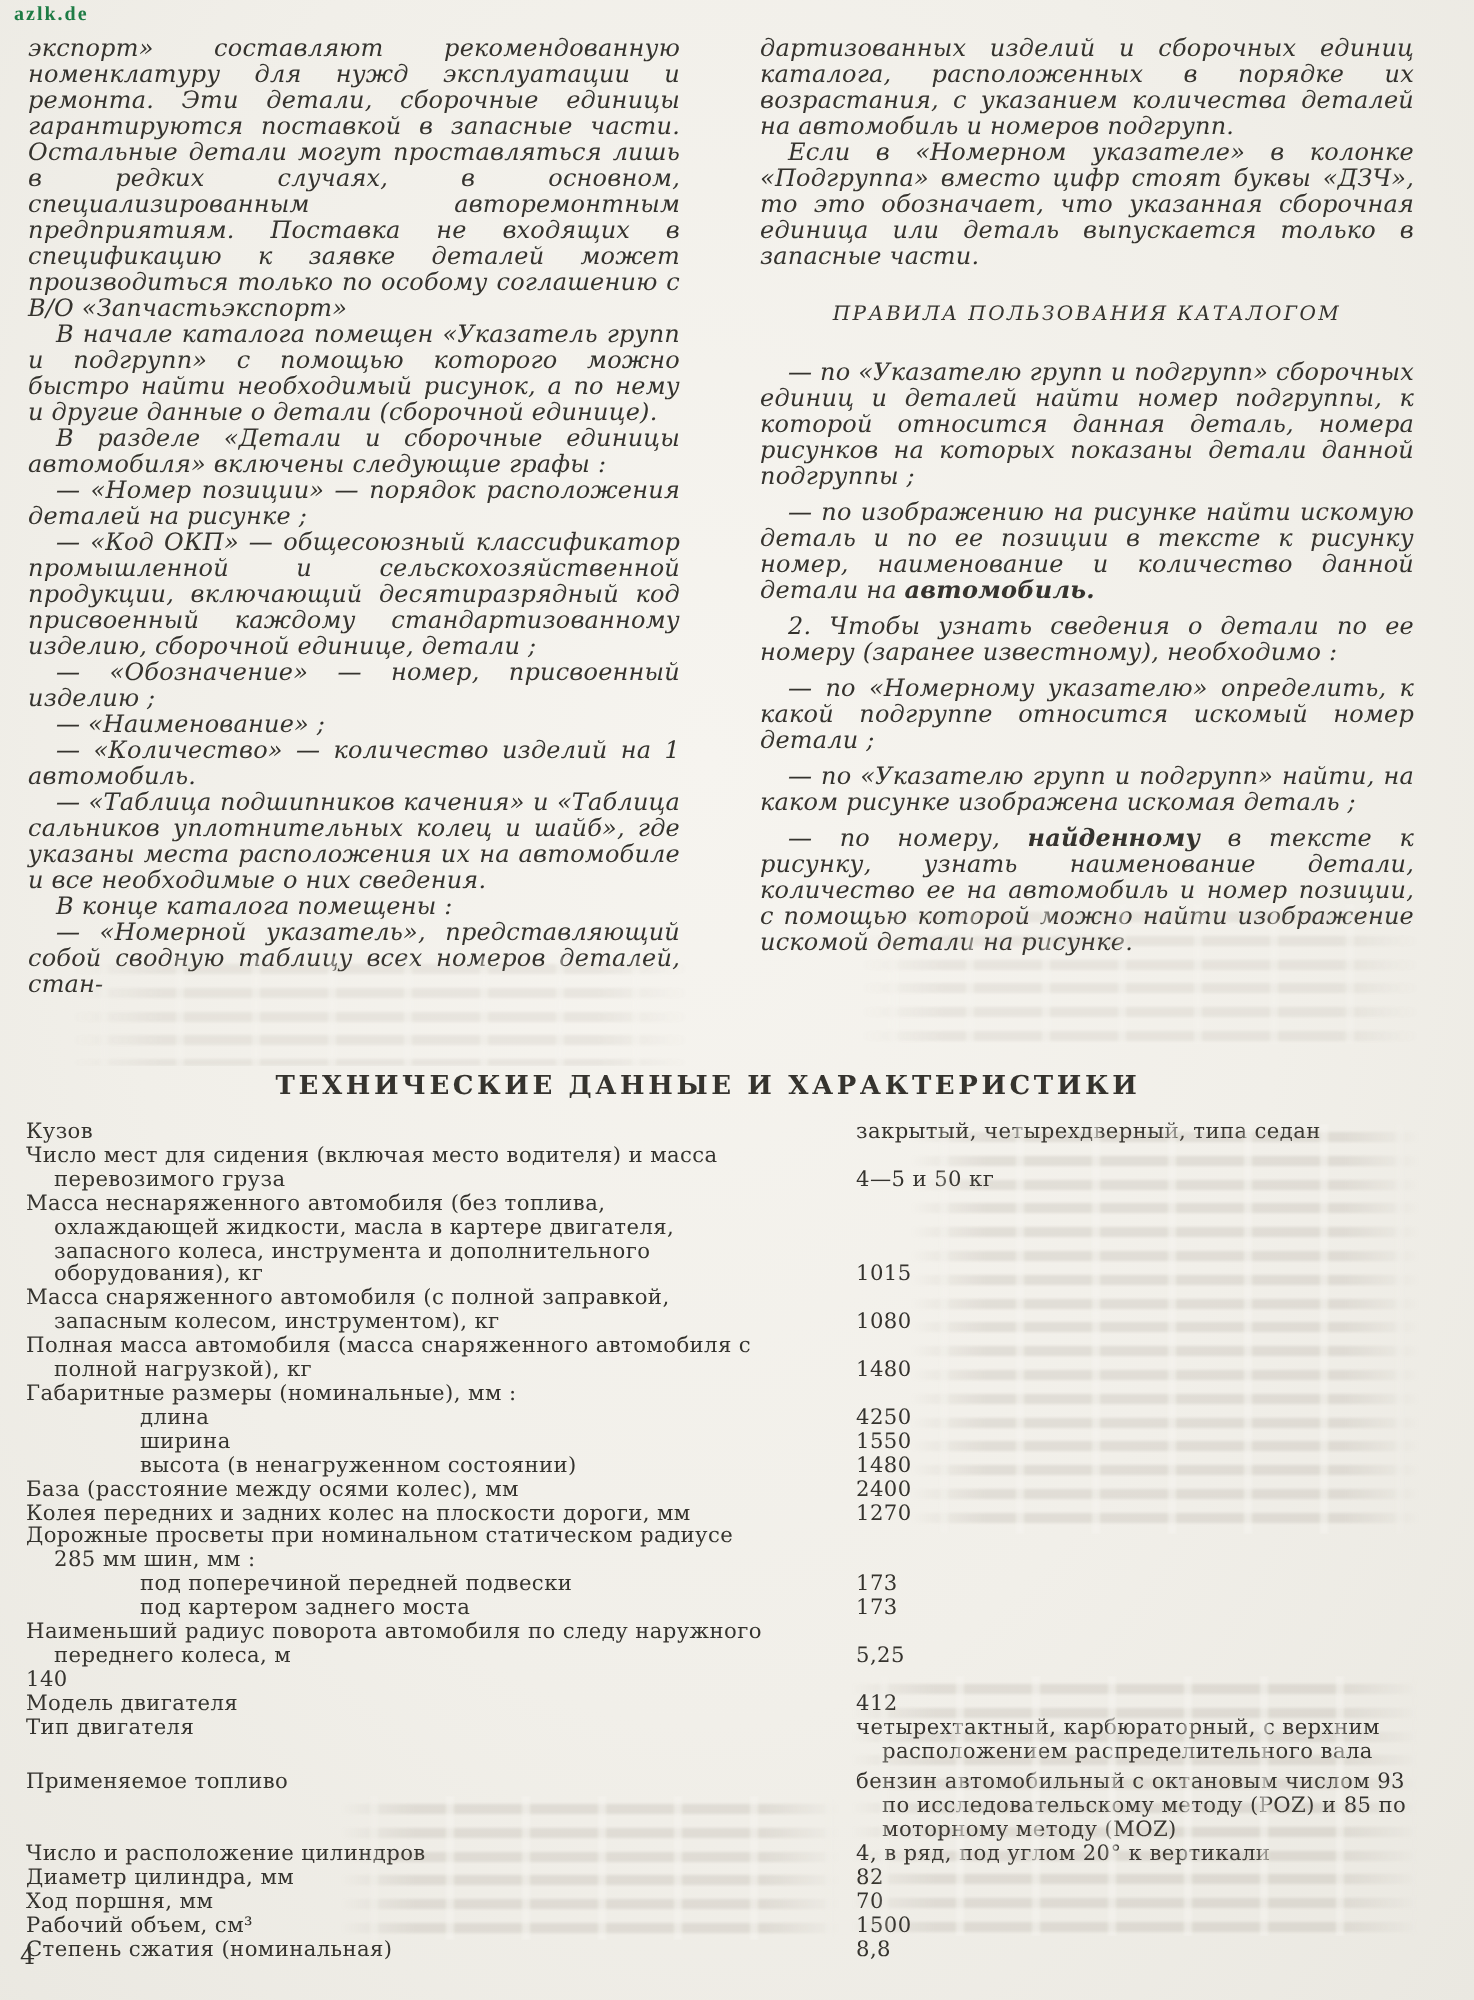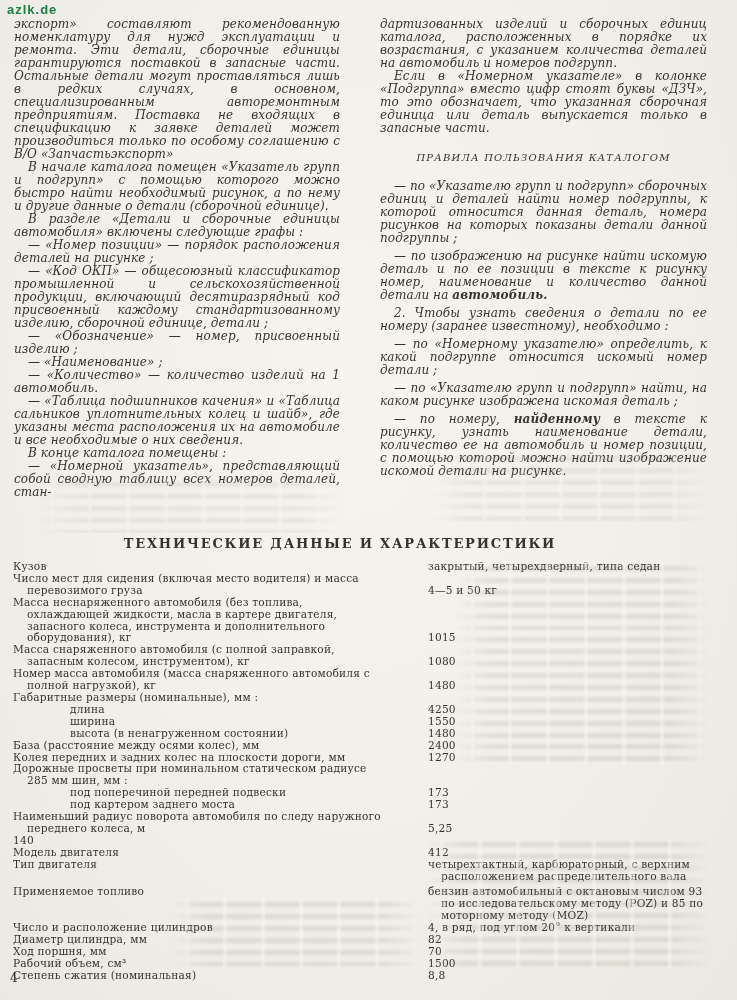--- a/index.html
+++ b/index.html
@@ -6,43 +6,43 @@
   .page{
     position:relative;width:737px;height:1000px;overflow:hidden;
     background:#f1efe9;
     background-image:radial-gradient(ellipse at 48% 38%, #f6f4ef 0%, #f1efe9 55%, #eae8e1 100%);
     color:#35332e;
     font-family:"DejaVu Serif","Liberation Serif",serif;
   }
   
   .watermark{
     position:absolute;left:7px;top:2px;
-    font-family:Liberation Sans, sans-serif;
-    font-weight:bold;font-size:13px;letter-spacing:1px;color:#1e7c45;
+    font-family:Liberation Serif, serif;
+    font-weight:bold;font-size:10px;letter-spacing:1px;color:#1e7c45;
   }
   
   .intro{
     position:absolute;left:14px;top:18px;width:693px;
     display:flex;gap:40px;
     font-style:italic;font-size:12px;line-height:13px;
     text-align:justify;letter-spacing:0.1px;justify-content:space-between;
   }
   .col-left{width:326px;flex:0 0 auto;}
   .col-right{width:327px;flex:0 0 auto;}
   .para{margin:0;}
   .indent{text-indent:14px;}
   .ra{margin-top:5px;}
   .rules-heading{
     margin:16px 0 16px 0;text-align:center;font-style:italic;font-weight:normal;
     font-size:10px;letter-spacing:1.2px;white-space:nowrap;
   }
   .b{font-weight:bold;}
   
   .section-title{
-    position:absolute;left:0;top:536px;width:680px;text-align:center;
+    position:absolute;left:14px;top:536px;width:680px;text-align:center;
     font-weight:bold;font-size:13px;letter-spacing:1.8px;white-space:nowrap;
   }
   
   .specs{
     position:absolute;left:13px;top:561px;width:694px;
     font-size:10.6px;line-height:11.9px;letter-spacing:0.2px;
   }
   .spec-row{display:grid;grid-template-columns:387px 1fr;gap:28px;}
   .spec-label{align-self:start;padding-left:14px;text-indent:-14px;padding-right:12px;}
   .spec-value{align-self:end;padding-left:13px;text-indent:-13px;}
@@ -113,21 +113,21 @@
       </div>
     <div class="spec-row">
         <div class="spec-label">Масса неснаряженного автомобиля (без топлива, охлаждающей жидкости, масла в картере двигателя, запасного колеса, инструмента и дополнительного оборудования), кг</div>
         <div class="spec-value">1015</div>
       </div>
     <div class="spec-row">
         <div class="spec-label">Масса снаряженного автомобиля (с полной заправкой, запасным колесом, инструментом), кг</div>
         <div class="spec-value">1080</div>
       </div>
     <div class="spec-row">
-        <div class="spec-label">Номер масса автомобиля (масса снаряженного автомобиля с полной нагрузкой), кг</div>
+        <div class="spec-label">Полная масса автомобиля (масса снаряженного автомобиля с полной нагрузкой), кг</div>
         <div class="spec-value">1480</div>
       </div>
     <div class="spec-row">
         <div class="spec-label">Габаритные размеры (номинальные), мм :</div>
         <div class="spec-value"></div>
       </div>
     <div class="spec-row sub">
         <div class="spec-label">длина</div>
         <div class="spec-value">4250</div>
       </div>

